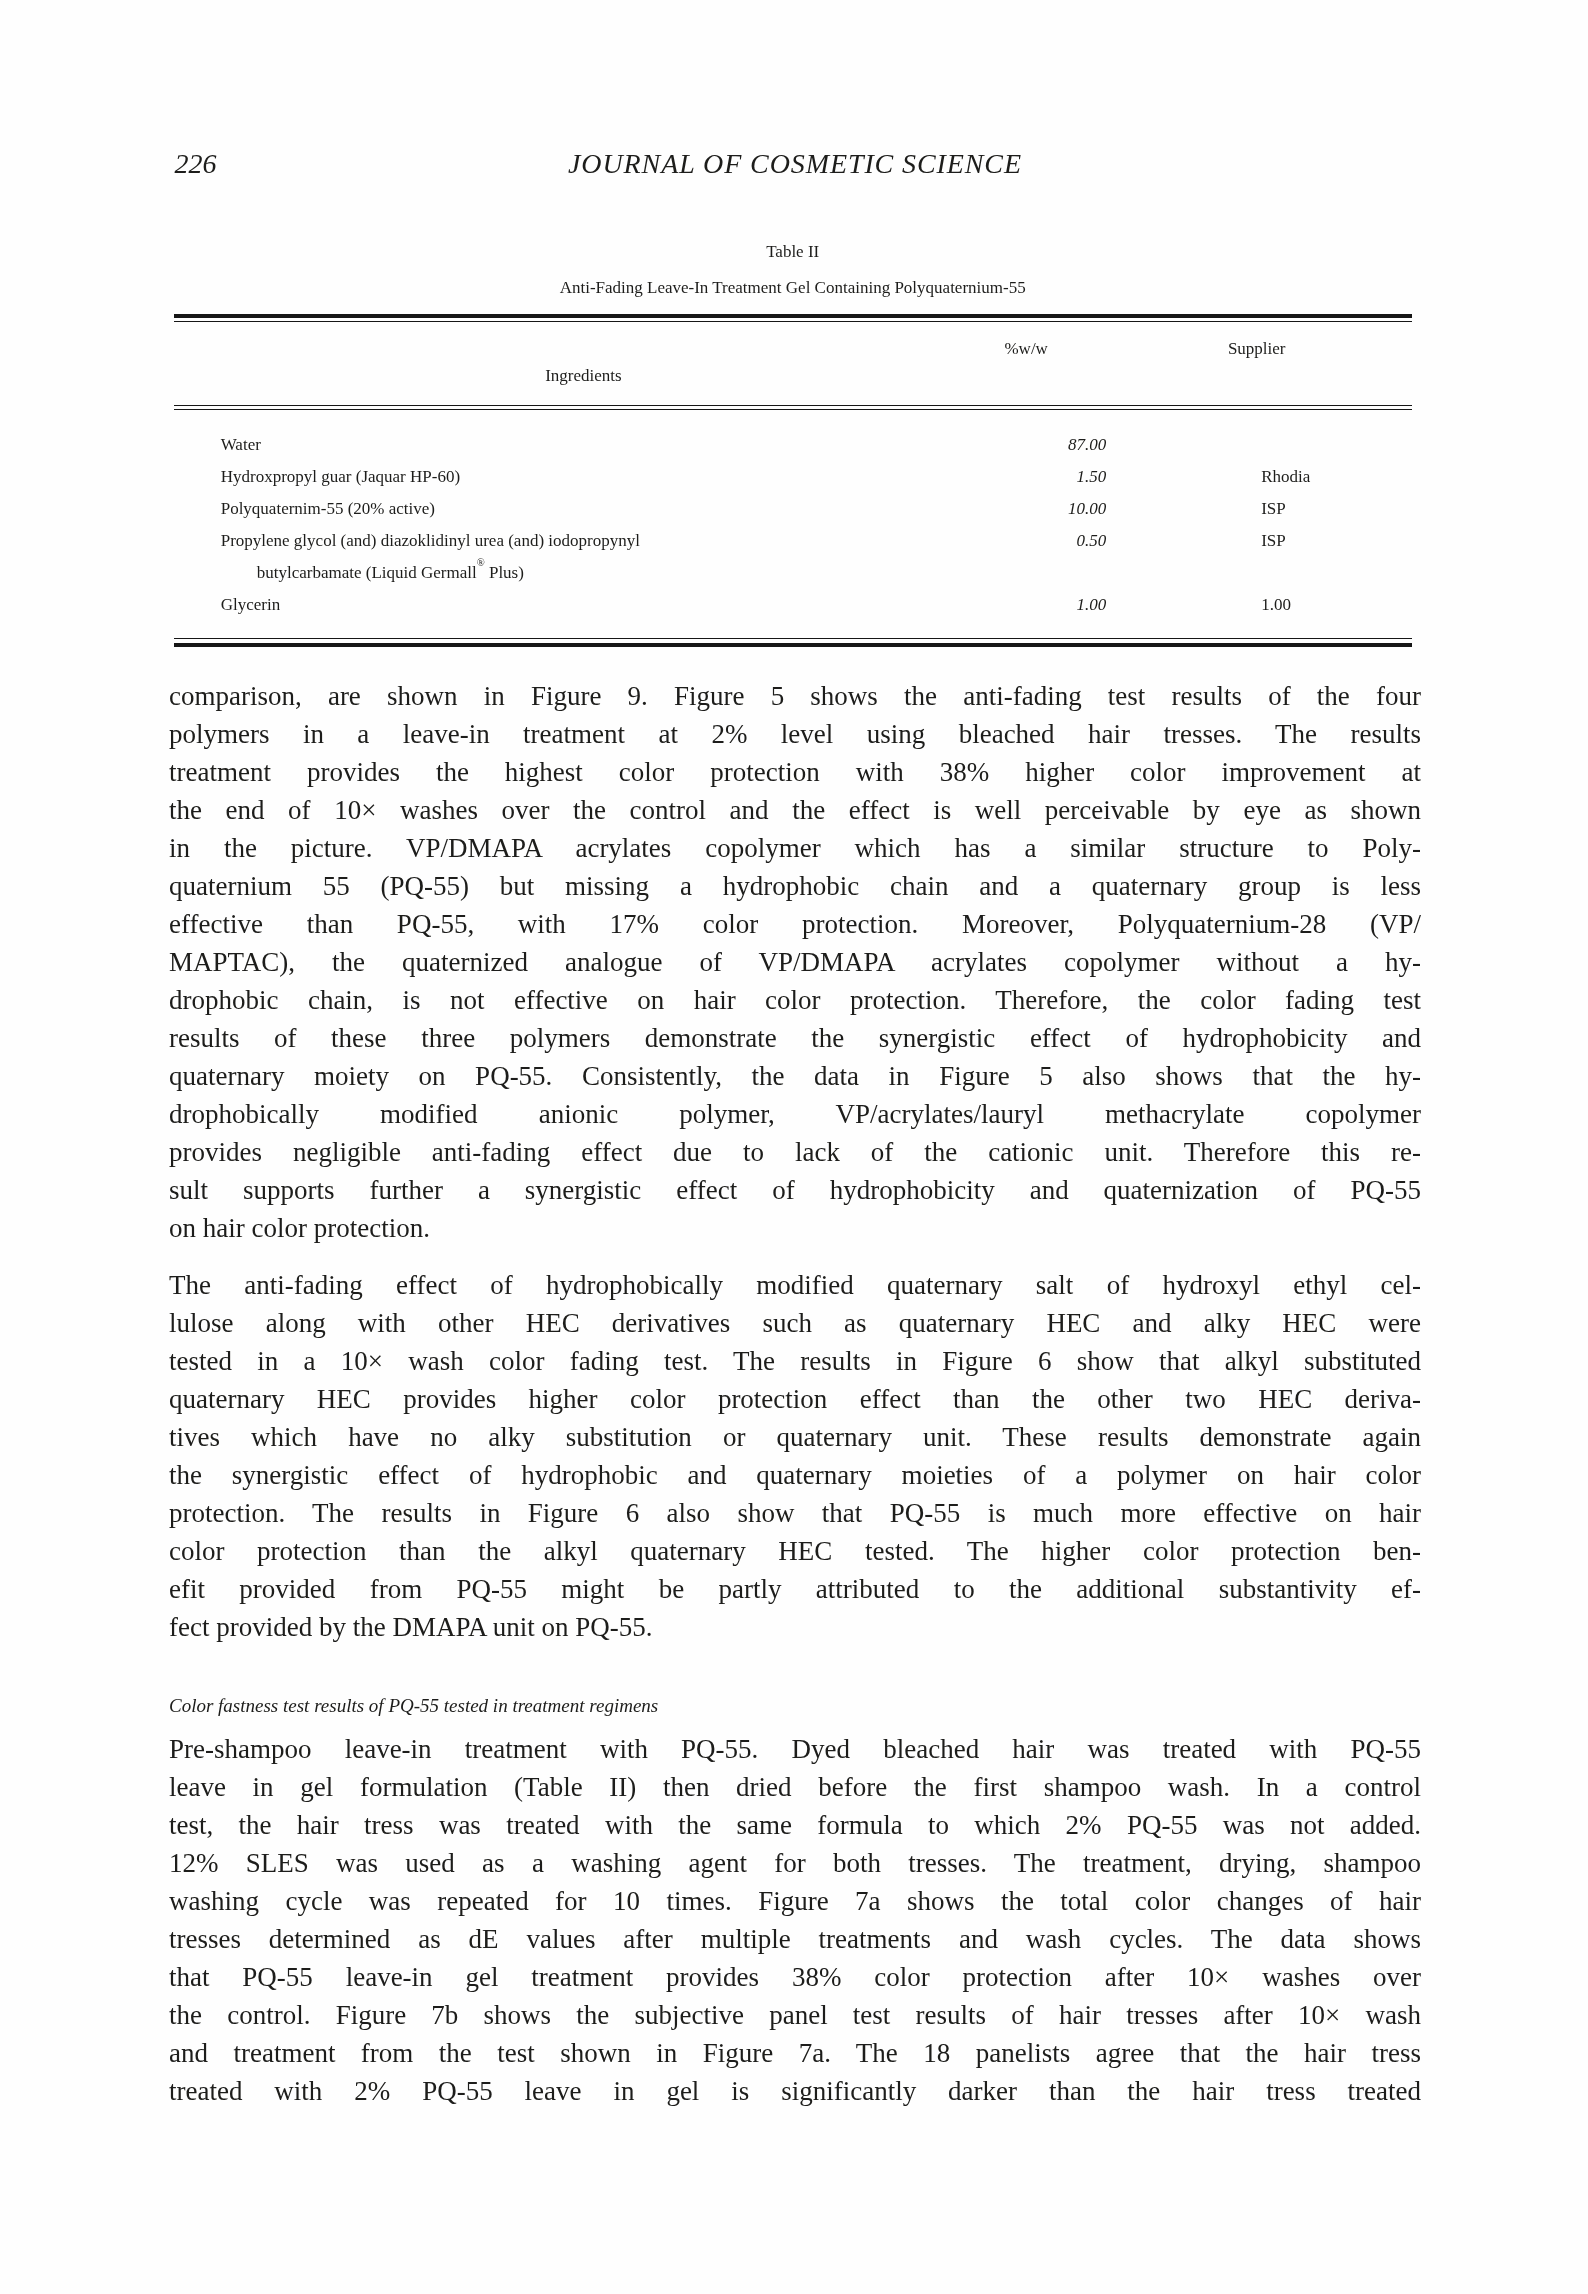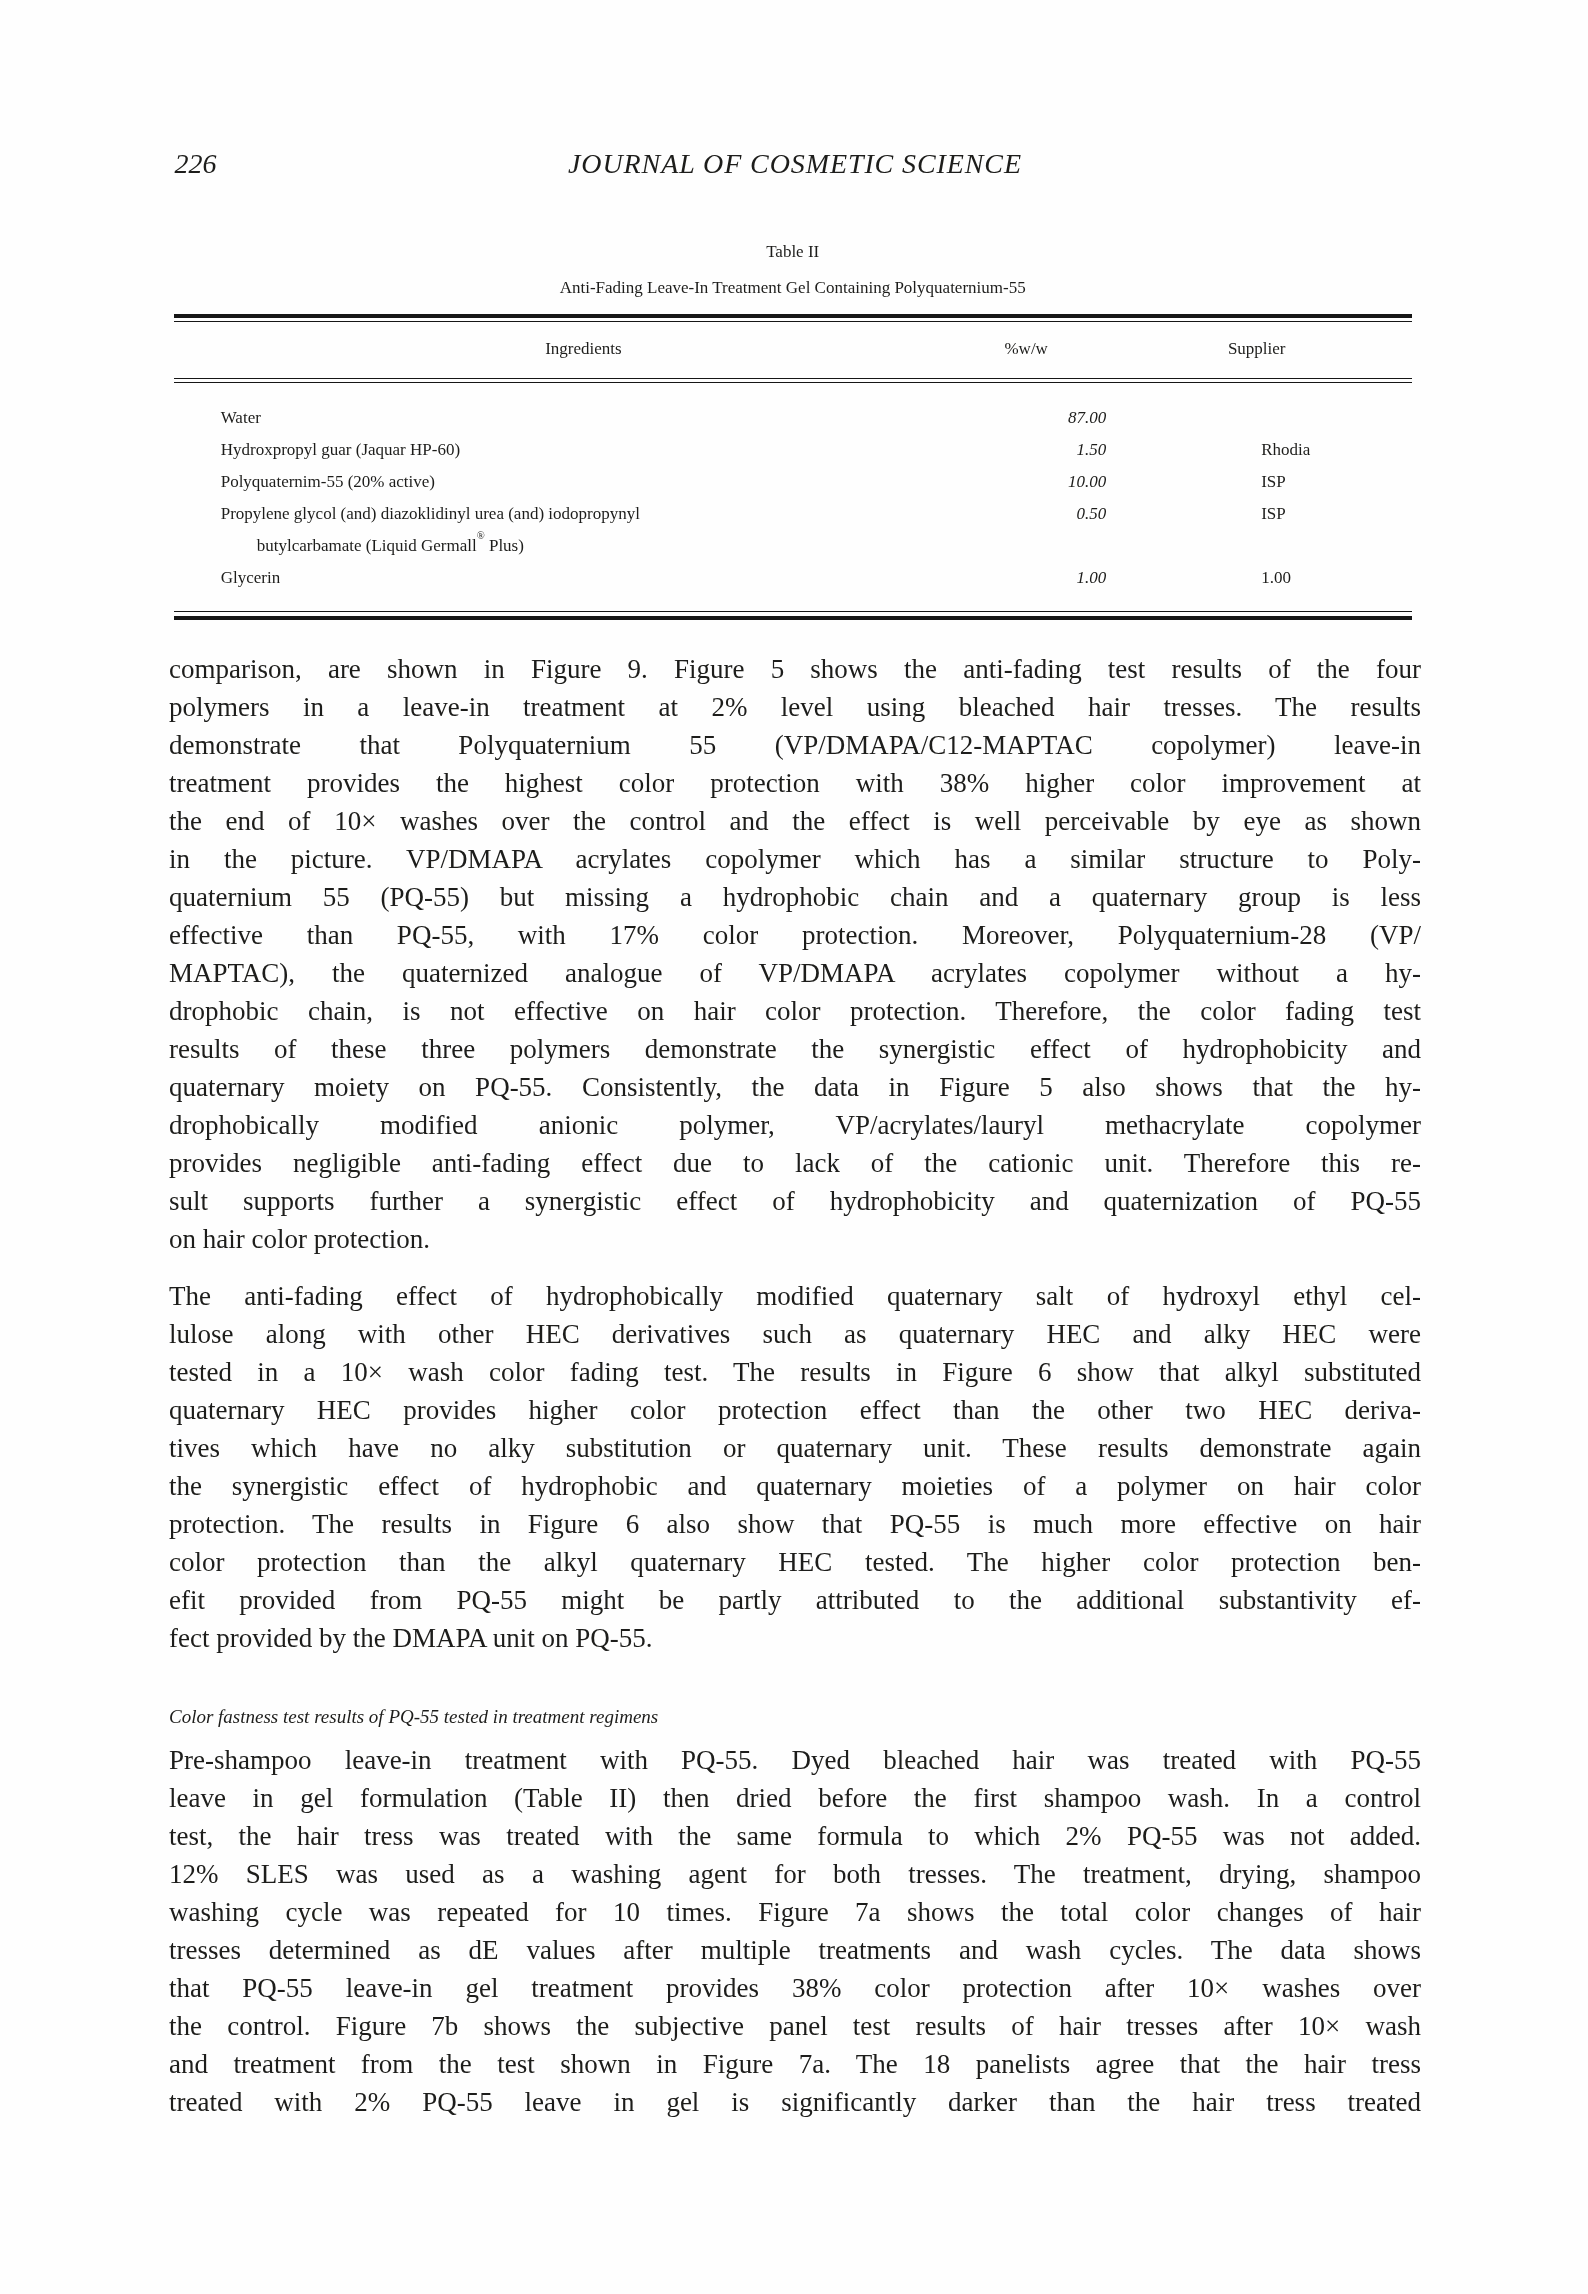--- a/index.html
+++ b/index.html
@@ -71,21 +71,21 @@
   }
   .thead, .trow {
     display: grid;
     grid-template-columns: 1fr 160px 282px;
     align-items: start;
   }
   .thead {
     padding: 13px 23.5px 15px 47px;
     line-height: 28px;
   }
-  .th-ing { text-align: center; }
+  .th-ing { text-align: center; margin-top: 27px; }
   .th-pct { text-align: center; }
   .th-sup { text-align: center; text-indent: 19px; }
   .tbody {
     padding: 19px 23.5px 17px 47px;
   }
   .trow { line-height: 32px; }
   .cell-ing { text-align: left; }
   .ing-cont { padding-left: 36px; }
   .cell-pct { text-align: right; font-style: italic; }
   .cell-sup { padding-left: 155px; }
@@ -183,21 +183,20 @@
             <div class="cell-pct">1.00</div>
             <div class="cell-sup">1.00</div>
           </div>
         </div>
       <div class="rule-bottom"></div>
     </div>
 
     <div class="para" id="paragraph-1">
         <div class="tline">comparison, are shown in Figure 9. Figure 5 shows the anti-fading test results of the four</div>
         <div class="tline">polymers in a leave-in treatment at 2% level using bleached hair tresses. The results</div>
-        <div class="tline">demonstrate that Polyquaternium 55 (VP/DMAPA/C12-MAPTAC copolymer) leave-in</div>
         <div class="tline">treatment provides the highest color protection with 38% higher color improvement at</div>
         <div class="tline">the end of 10× washes over the control and the effect is well perceivable by eye as shown</div>
         <div class="tline">in the picture. VP/DMAPA acrylates copolymer which has a similar structure to Poly-</div>
         <div class="tline">quaternium 55 (PQ-55) but missing a hydrophobic chain and a quaternary group is less</div>
         <div class="tline">effective than PQ-55, with 17% color protection. Moreover, Polyquaternium-28 (VP/</div>
         <div class="tline">MAPTAC), the quaternized analogue of VP/DMAPA acrylates copolymer without a hy-</div>
         <div class="tline">drophobic chain, is not effective on hair color protection. Therefore, the color fading test</div>
         <div class="tline">results of these three polymers demonstrate the synergistic effect of hydrophobicity and</div>
         <div class="tline">quaternary moiety on PQ-55. Consistently, the data in Figure 5 also shows that the hy-</div>
         <div class="tline">drophobically modified anionic polymer, VP/acrylates/lauryl methacrylate copolymer</div>

